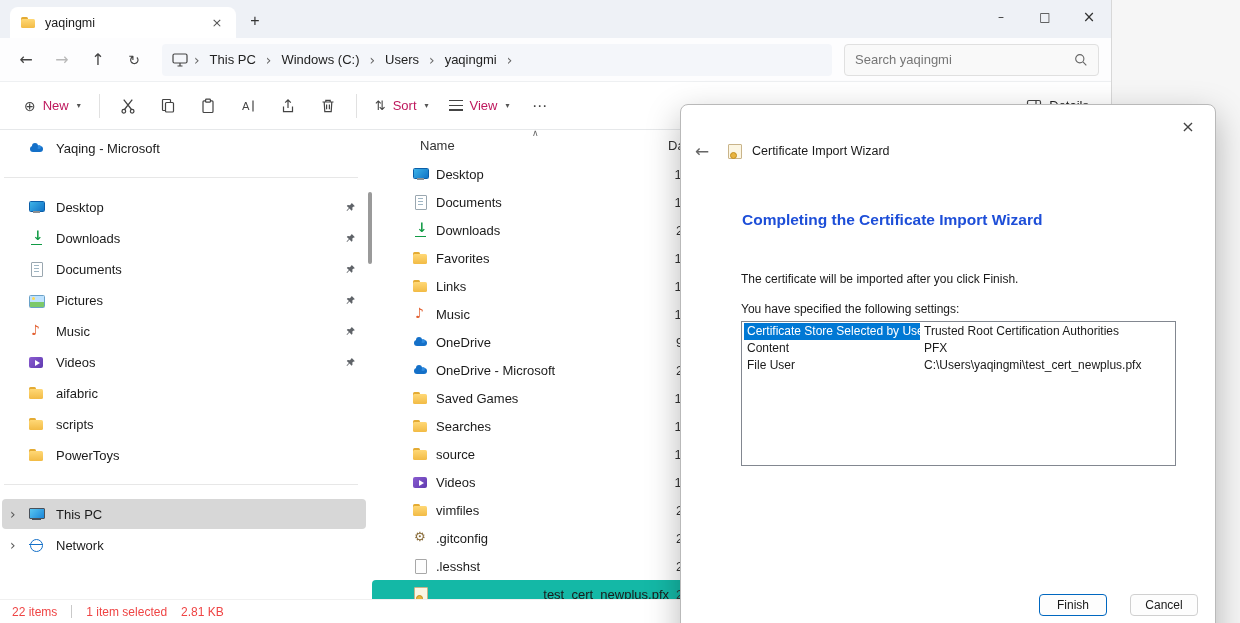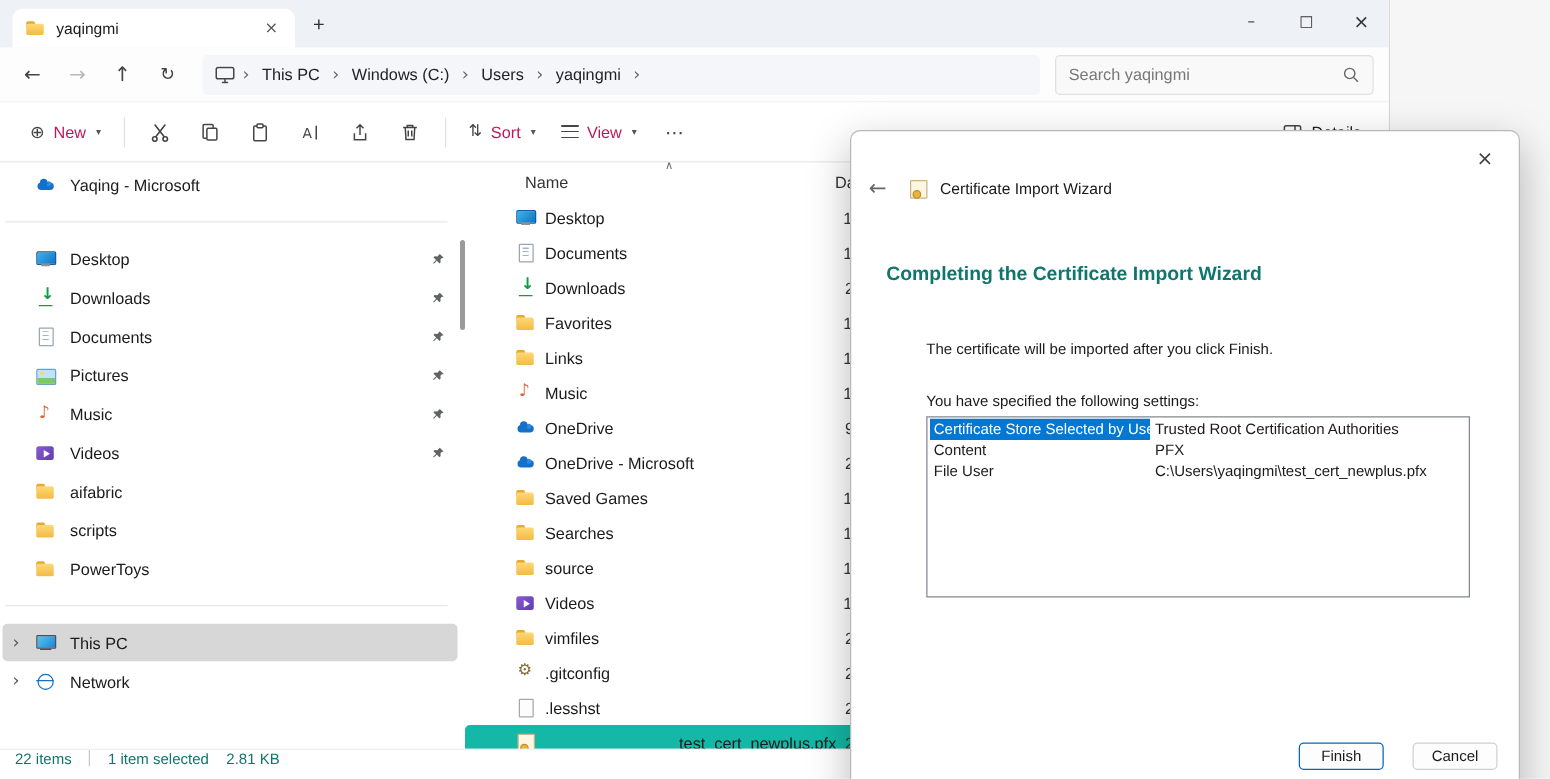--- a/index.html
+++ b/index.html
@@ -78,33 +78,33 @@
   .filelist{flex:1;position:relative;}
   .fl-header{position:relative;height:30px;}
   .fl-header .hname{position:absolute;left:48px;top:8px;color:#333;}
   .fl-header .gsortcol{position:absolute;left:160px;top:-2px;font-size:9px;color:#666;}
   .fl-header .hdate{position:absolute;left:296px;top:8px;color:#333;}
   .fl-row{display:flex;align-items:center;height:28px;width:316px;padding-left:40px;gap:7px;border-radius:4px;}
   .fl-row.selected{background:#14b8a6;text-align:right;}
   .fl-name{width:233px;white-space:nowrap;overflow:hidden;}
   .fl-date{color:#333;white-space:nowrap;}
 
-  .statusbar{position:absolute;left:0;bottom:0;height:24px;width:1112px;background:#fff;display:flex;align-items:flex-start;gap:14px;padding-left:12px;font-size:12px;color:#0f766e;border-top:1px solid #f0f0f0;}
+  .statusbar{position:absolute;left:0;bottom:0;height:24px;width:1112px;background:#fff;display:flex;align-items:center;gap:14px;padding-left:12px;font-size:12px;color:#ef4444;border-top:1px solid #f0f0f0;}
   .st-div{width:1px;height:13px;background:#c9c9c9;}
 
   
   .dialog{position:absolute;left:680px;top:104px;width:536px;height:560px;background:#fff;border:1px solid #b9b9b9;border-radius:8px 8px 0 0;box-shadow:0 12px 34px rgba(0,0,0,.28);z-index:10;}
   .dlg-close{position:absolute;right:12px;top:6px;width:30px;height:30px;display:flex;align-items:center;justify-content:center;font-size:16px;color:#222;border-radius:4px;}
   .dlg-header{display:flex;align-items:center;gap:9px;margin:36px 0 0 14px;height:20px;text-align:right;}
   .dlg-back{font-size:17px;color:#666;width:22px;justify-content:flex-start;}
   .dlg-title{font-size:12.5px;color:#1a1a1a;}
-  .dlg-heading{margin:50px 30px 0 28px;font-size:15.5px;font-weight:bold;color:#0f766e;}
+  .dlg-heading{margin:50px 30px 0 61px;font-size:15.5px;font-weight:bold;color:#1d4ed8;}
   .dlg-p{margin-left:60px;font-size:12px;color:#1a1a1a;}
   .p-intro{margin-top:43px;}
-  .p-settings{margin-top:28px;}
+  .p-settings{margin-top:16px;}
   .lv-box{position:relative;margin:5px 0 0 60px;width:435px;height:145px;border:1px solid #828790;background:#fff;padding:1px 2px;overflow:hidden;}
   .lv-row{display:flex;line-height:17px;font-size:12px;}
   .lv-key{width:176px;flex:0 0 176px;padding:0 3px;white-space:nowrap;overflow:hidden;}
   .lv-key.sel{background:var(--accent,#0078d4);color:#fff;}
   .lv-val{padding-left:4px;white-space:nowrap;}
   .dlg-footer{position:absolute;top:489px;right:17px;display:flex;gap:23px;}
   .btn{width:68px;height:22px;font-family:inherit;font-size:12px;color:#1a1a1a;background:#fdfdfd;border:1px solid #d0d0d0;border-radius:4px;}
   .btn.primary{border:1px solid #0067c0;}
 
   svg{display:block;}

